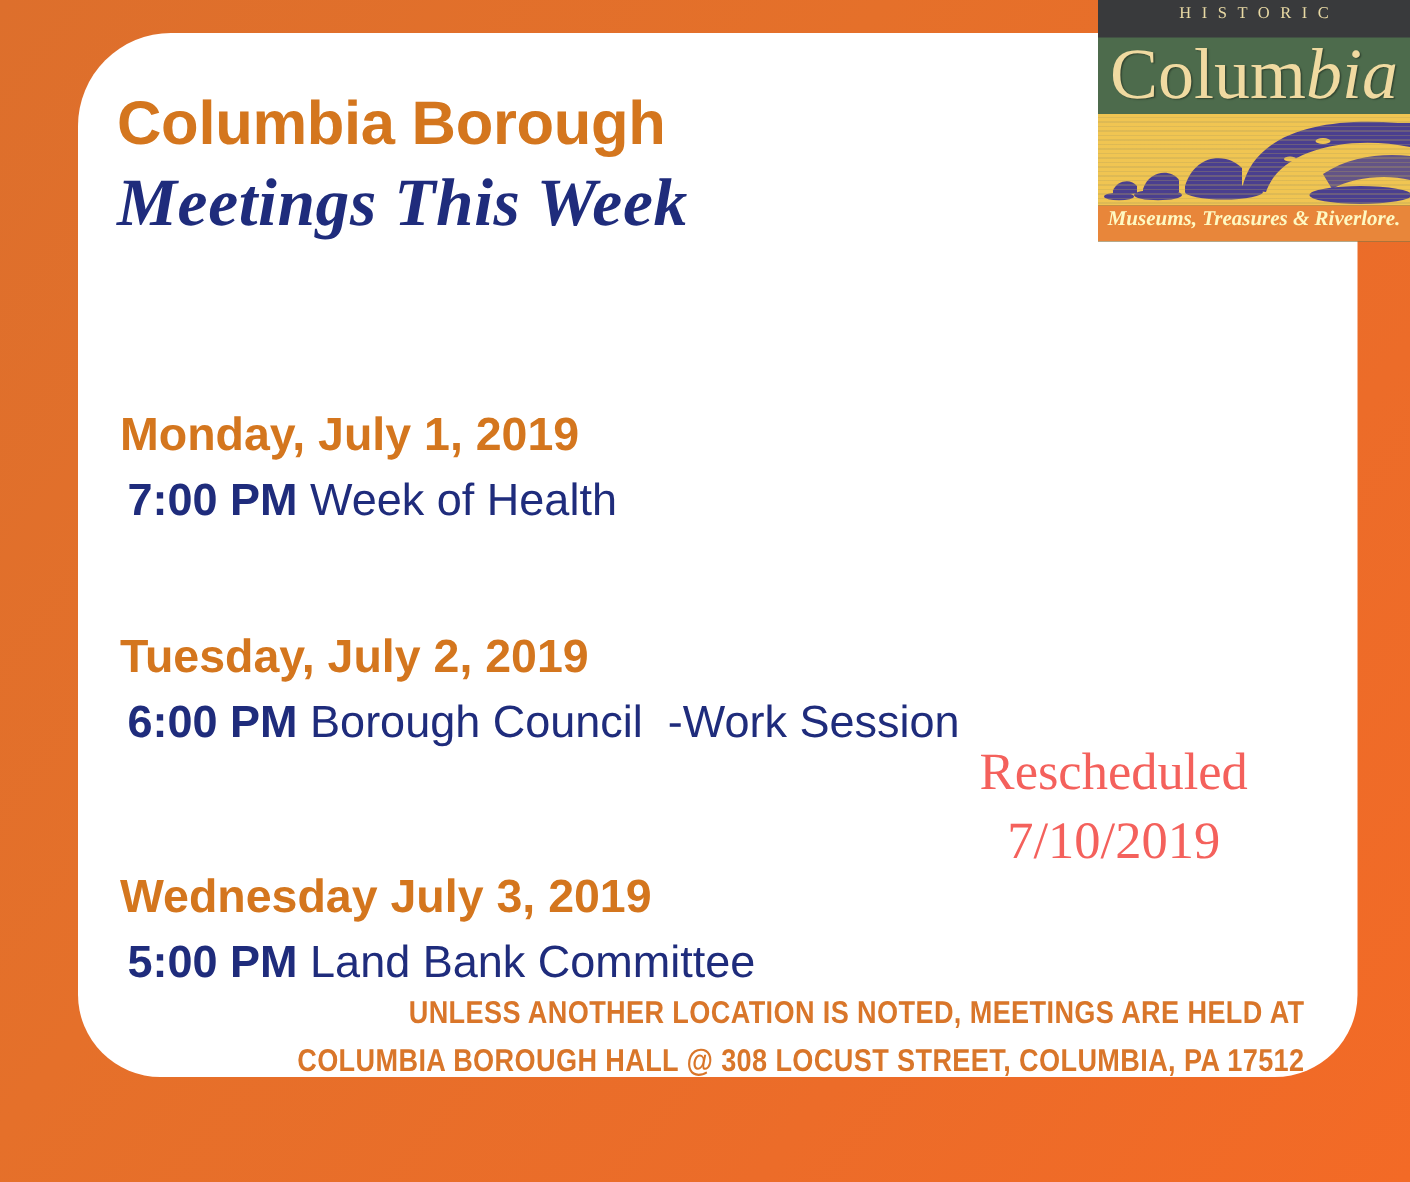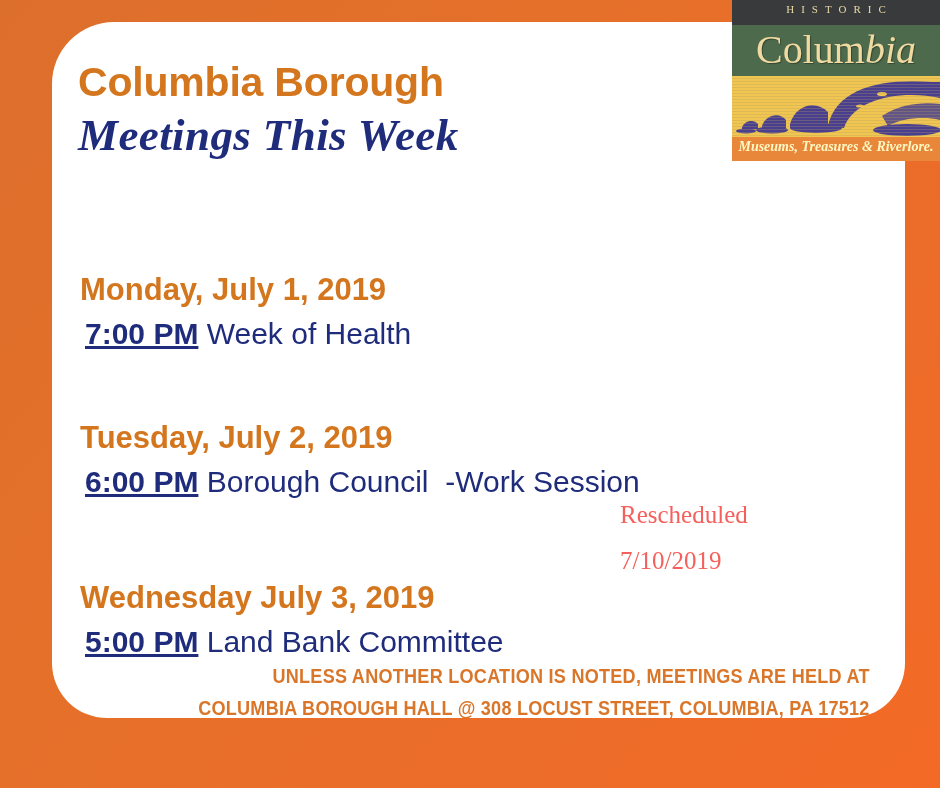--- a/index.html
+++ b/index.html
@@ -97,21 +97,21 @@
     width: 100%;
     height: 51px;
     background: #4d6b4c;
   }
   .logo-wordmark {
     position: absolute;
     left: 0; top: 22px;
     width: 100%;
     text-align: center;
     font-family: "Liberation Serif", serif;
-    font-size: 40px;
+    font-size: 48px;
     line-height: 56px;
     color: #f0daa1;
     white-space: nowrap;
     z-index: 4;
     text-shadow: 1px 1px 1px rgba(0,0,0,0.35);
   }
   .logo-wordmark .wm-italic { font-style: italic; }
 
   .logo-bridge {
     position: absolute;
@@ -175,35 +175,35 @@
   .meeting-entry {
     font-family: "Liberation Sans", sans-serif;
     font-size: 30px;
     line-height: 44px;
     color: #1f2c7c;
     white-space: pre;
     padding-left: 5px;
   }
   .meeting-time {
     font-weight: bold;
-    text-decoration: underline;
   }
   .meeting-name { font-weight: normal; }
 
   .gap-sm { height: 20px; }
   .gap-md { height: 32px; }
 
   
   .rescheduled {
     position: absolute;
     left: 620px;
     top: 492px;
     width: 245px;
-    font-family: "Liberation Serif", serif;
-    font-size: 25px;
+    text-align: center;
+    font-family: "Liberation Serif", serif;
+    font-size: 35px;
     line-height: 46px;
     color: #f4615c;
   }
 
   
   .footer {
     position: absolute;
     left: 60px;
     top: 660px;
     width: 820px;

